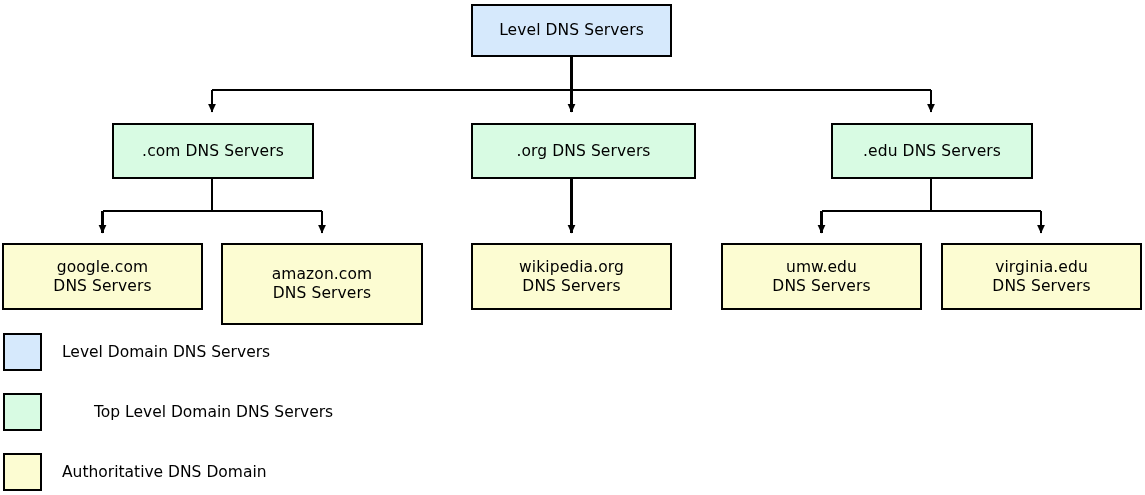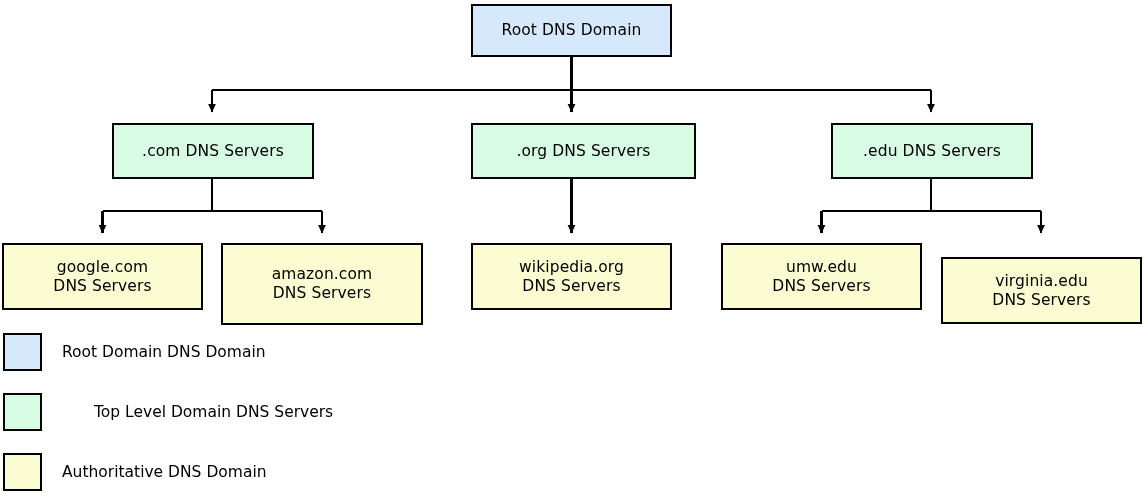--- a/index.html
+++ b/index.html
@@ -111,21 +111,21 @@
       <g>
         <path d="M931,179 L931,211"></path>
         <path d="M821.5,211 L1041,211"></path>
       </g>
       <path d="M821.5,211 L821.5,233" marker-end="url(#arrowhead)"></path>
       <path d="M1041,211 L1041,233" marker-end="url(#arrowhead)"></path>
     </g>
   </svg>
 
   <div class="node node-root" style="left:471px; top:4px; width:201px; height:53px;">
-    <span class="node-label">Root DNS Domain</span>
+    <span class="node-label">Level DNS Servers</span>
   </div>
 
   <div class="node node-tld" style="left:112px; top:123px; width:202px; height:56px;">
     <span class="node-label">.com DNS Servers</span>
   </div>
 
   <div class="node node-tld" style="left:471px; top:123px; width:225px; height:56px;">
     <span class="node-label">.org DNS Servers</span>
   </div>
 
@@ -146,30 +146,30 @@
   <div class="node node-auth" style="left:471px; top:243px; width:201px; height:67px;">
     <span class="node-label">wikipedia.org
 DNS Servers</span>
   </div>
 
   <div class="node node-auth" style="left:721px; top:243px; width:201px; height:67px;">
     <span class="node-label">umw.edu
 DNS Servers</span>
   </div>
 
-  <div class="node node-auth" style="left:941px; top:243px; width:201px; height:67px;margin-top:14px;">
+  <div class="node node-auth" style="left:941px; top:243px; width:201px; height:67px;">
     <span class="node-label">virginia.edu
 DNS Servers</span>
   </div>
 
   <div class="legend">
 
     <div class="legend-row" style="left:0px; top:6px;">
       <div class="legend-swatch" style="background:#d6e9fc;"></div>
-      <div class="legend-text">Root Domain DNS Domain</div>
+      <div class="legend-text">Level Domain DNS Servers</div>
     </div>
 
     <div class="legend-row" style="left:0px; top:66px;gap:32px;">
       <div class="legend-swatch" style="background:#d8fbe3;"></div>
       <div class="legend-text">Top Level Domain DNS Servers</div>
     </div>
 
     <div class="legend-row" style="left:0px; top:126px;">
       <div class="legend-swatch" style="background:#fcfcd2;"></div>
       <div class="legend-text">Authoritative DNS Domain</div>

